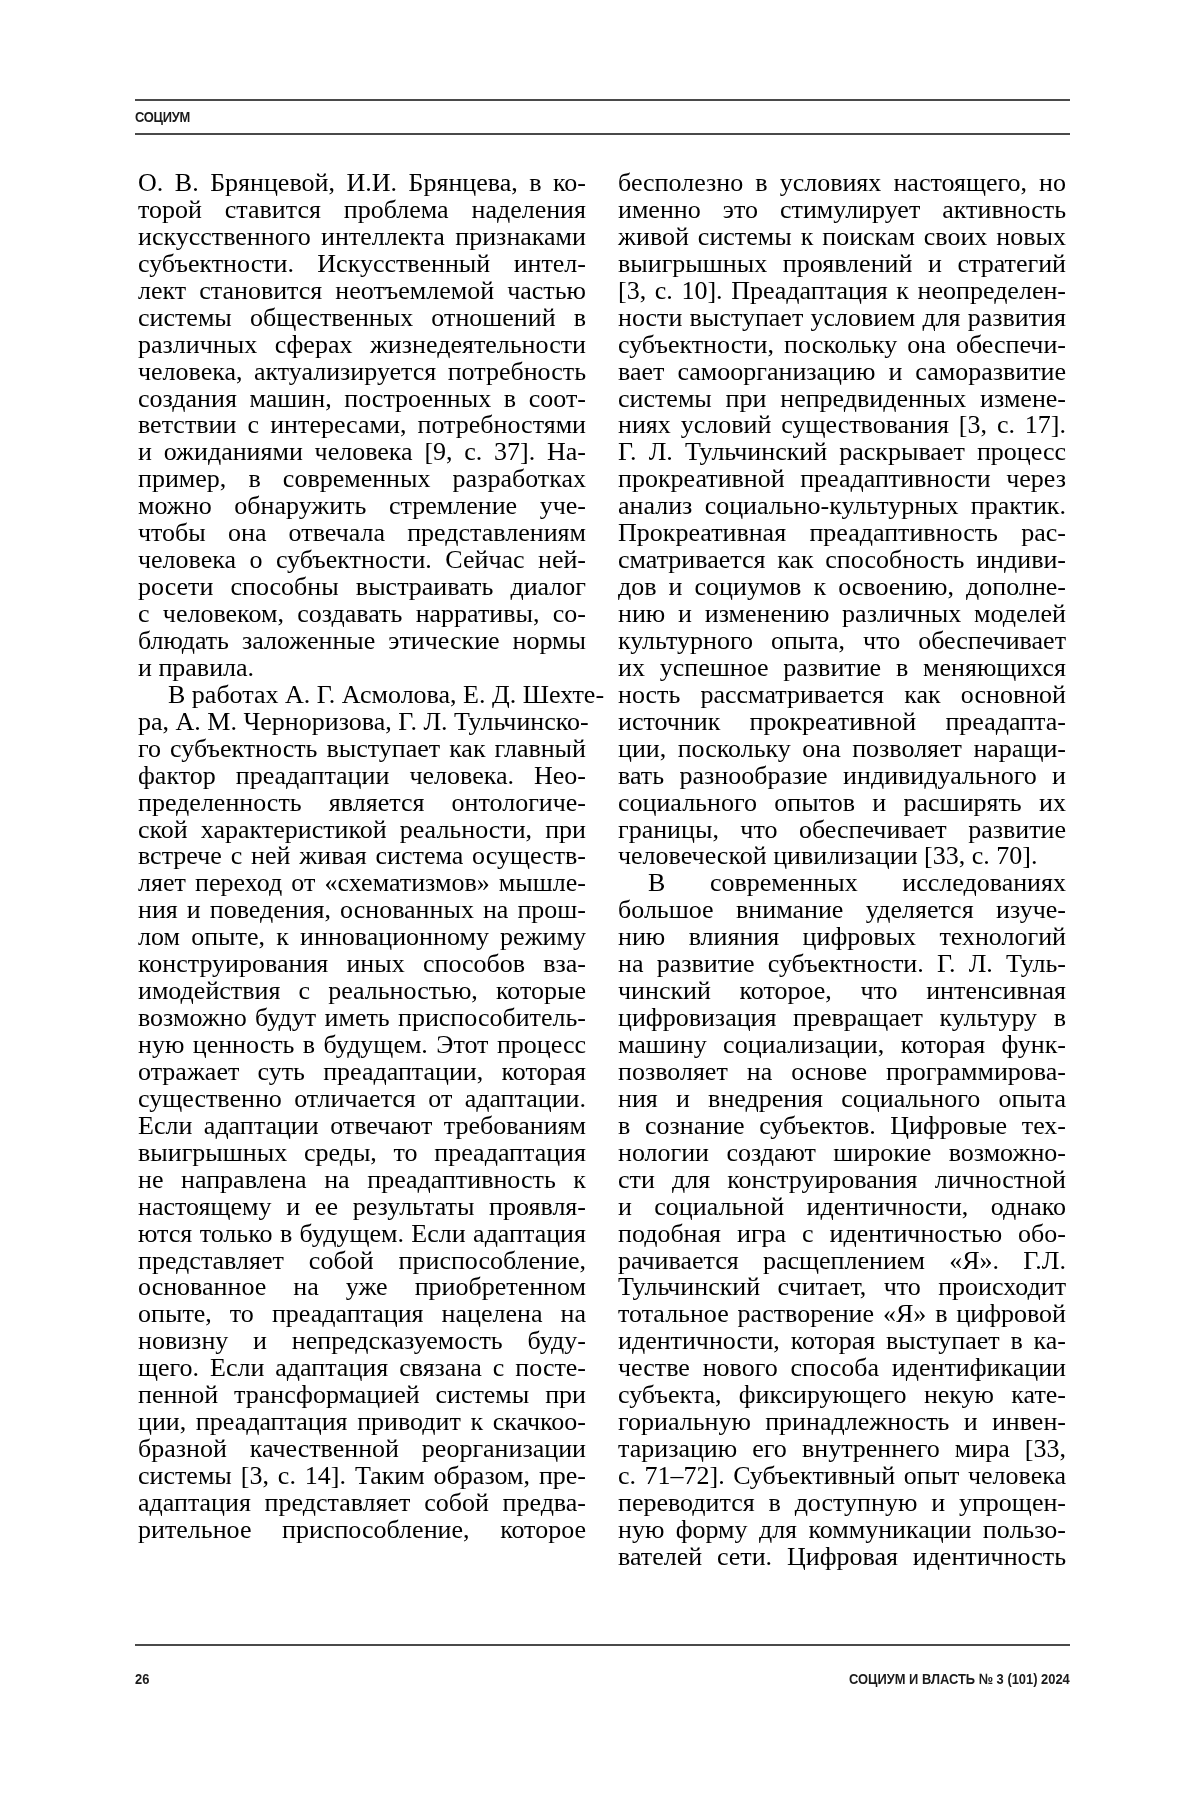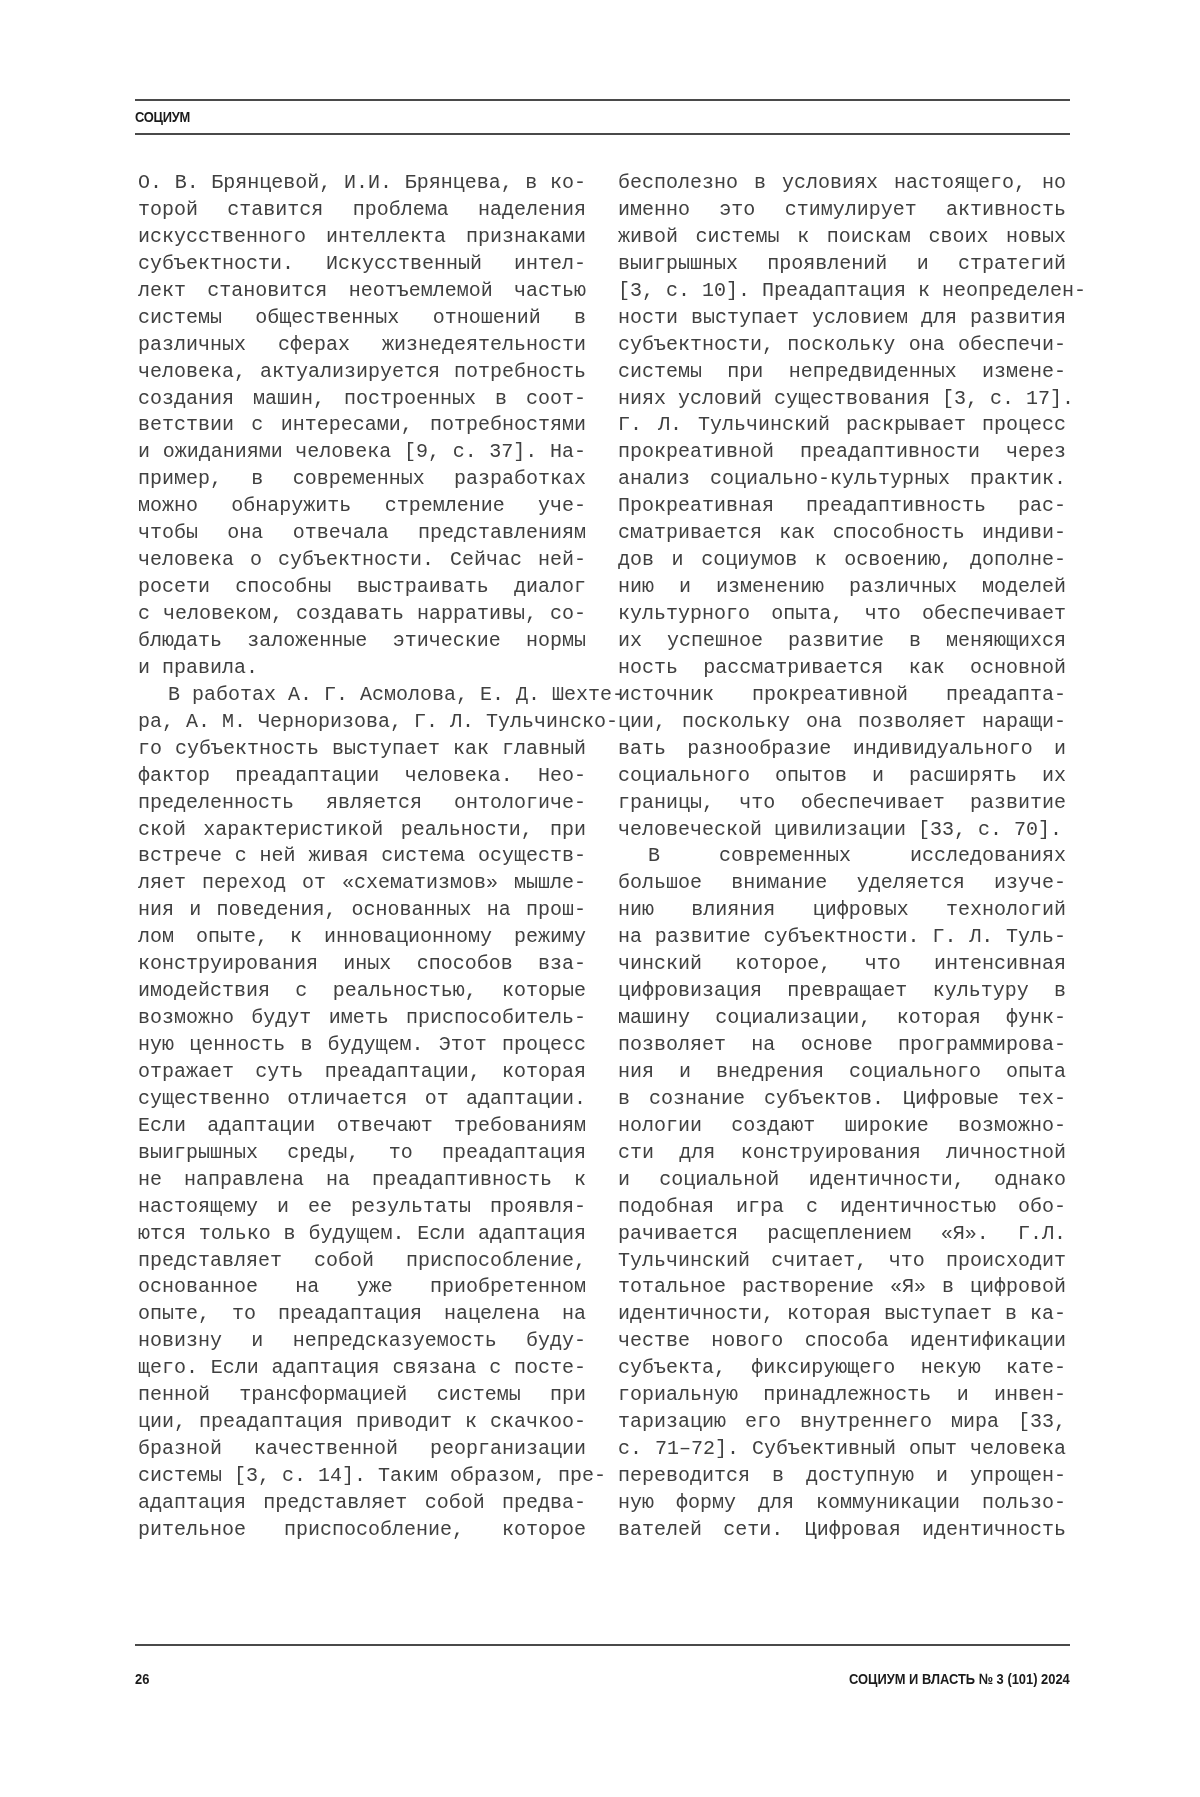--- a/index.html
+++ b/index.html
@@ -17,22 +17,22 @@
   }
   .footer-page, .footer-journal {
     position: absolute; top: 1670px;
     font-family: "Liberation Sans", sans-serif; font-weight: bold;
     font-size: 15px; color: #1a1a1a;
   }
   .footer-page { left: 135px; transform: scaleX(0.86); transform-origin: left center; }
   .footer-journal { right: 130px; transform: scaleX(0.86); transform-origin: right center; }
   .column {
     position: absolute; top: 170px; width: 448px;
-    font-family: Liberation Mono, monospace;
-    font-size: 20px; line-height: 26.95px; color: #404040;
+    font-family: Liberation Serif, serif;
+    font-size: 26px; line-height: 26.95px; color: #000000;
   }
   .column.left { left: 138px; }
   .column.right { left: 618px; }
   .line {
     display: block; white-space: nowrap;
     text-align: justify; text-align-last: justify;
     height: 26.95px; overflow: visible;
     transform-origin: left center;
   }
   .line.last { text-align-last: left; }
@@ -100,20 +100,21 @@
       <span class="line">рительное приспособление, которое</span>
     </div>
   <div class="column right" id="col-right">
       <span class="line">бесполезно в условиях настоящего, но</span>
       <span class="line">именно это стимулирует активность</span>
       <span class="line">живой системы к поискам своих новых</span>
       <span class="line">выигрышных проявлений и стратегий</span>
       <span class="line">[3, с. 10]. Преадаптация к неопределен-</span>
       <span class="line">ности выступает условием для развития</span>
       <span class="line">субъектности, поскольку она обеспечи-</span>
+      <span class="line">вает самоорганизацию и саморазвитие</span>
       <span class="line">системы при непредвиденных измене-</span>
       <span class="line">ниях условий существования [3, с. 17].</span>
       <span class="line">Г. Л. Тульчинский раскрывает процесс</span>
       <span class="line">прокреативной преадаптивности через</span>
       <span class="line">анализ социально-культурных практик.</span>
       <span class="line">Прокреативная преадаптивность рас-</span>
       <span class="line">сматривается как способность индиви-</span>
       <span class="line">дов и социумов к освоению, дополне-</span>
       <span class="line">нию и изменению различных моделей</span>
       <span class="line">культурного опыта, что обеспечивает</span>

